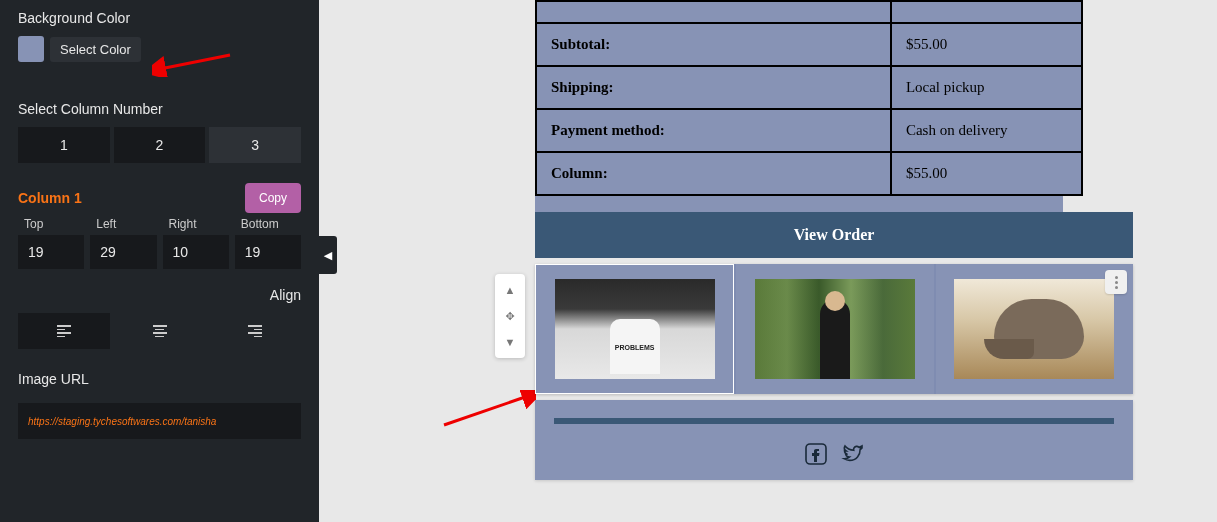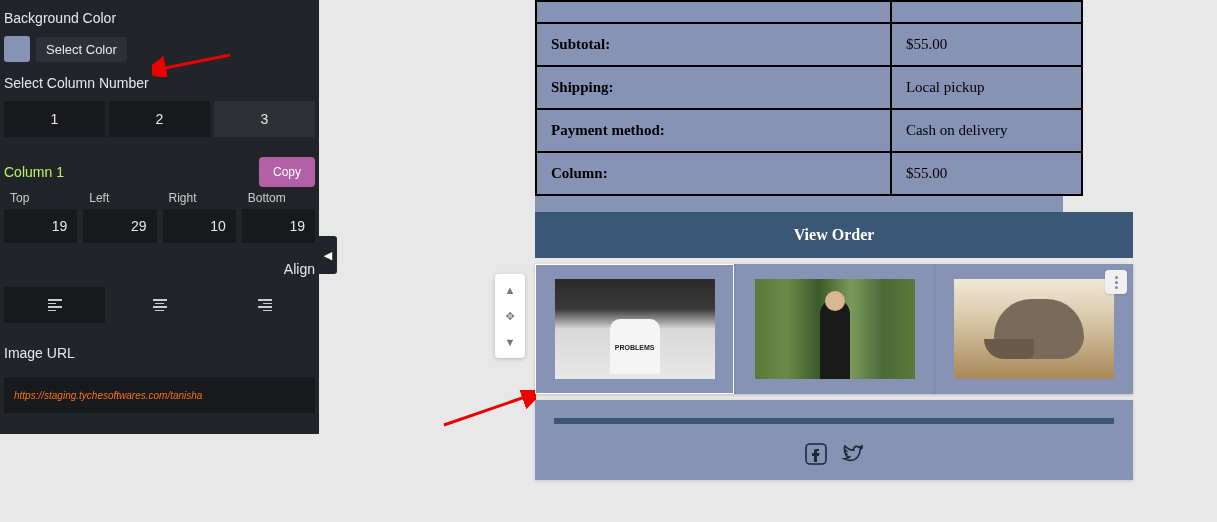--- a/index.html
+++ b/index.html
@@ -1,36 +1,36 @@
 <!DOCTYPE html>
 <html><head>
 <meta charset="utf-8">
 <style>
   * { box-sizing: border-box; margin: 0; padding: 0; }
   body { font-family: Arial, sans-serif; background: #e8e8e8; width: 1217px; height: 522px; overflow: hidden; position: relative; }
 
   
-  .sidebar { position: absolute; left: 0; top: 0; width: 319px; height: 434px; background: #212529; color: #f0f0f0; padding: 0 4px; }
+  .sidebar { position: absolute; left: 0; top: 0; width: 319px; height: 522px; background: #212529; color: #f0f0f0; padding: 0 18px; }
   .section-label { color: #e8e8e8; font-size: 14px; margin-top: 10px; margin-bottom: 10px; }
   .color-picker { display: flex; align-items: center; gap: 6px; }
   .color-swatch { width: 26px; height: 26px; background: #8793b5; border-radius: 3px; }
   .select-color-btn { background: #2d3136; color: #e8e8e8; padding: 5px 10px; border-radius: 3px; font-size: 13px; border: none; cursor: pointer; }
 
   .col-num-row { display: flex; gap: 4px; margin-top: 10px; }
   .col-num-btn { flex: 1; background: #17191c; color: #e8e8e8; height: 36px; border: none; font-size: 14px; cursor: pointer; }
   .col-num-btn.active { background: #2d3136; }
 
   .row-flex { display: flex; justify-content: space-between; align-items: center; margin-top: 20px; }
-  .col-title { font-size: 14px; color: #bef264; }
+  .col-title { font-size: 14px; color: #f97316; font-weight: bold; }
   .copy-btn { background: #b360a6; color: #fff; border: none; padding: 8px 14px; border-radius: 4px; font-size: 12px; cursor: pointer; }
 
   .padding-grid { display: flex; gap: 6px; margin-top: 4px; }
   .pad-col { flex: 1; }
   .pad-label { font-size: 12px; color: #ccc; margin-bottom: 4px; display: block; padding-left: 6px; }
-  .pad-input { width: 100%; background: #17191c; color: #e8e8e8; border: none; height: 34px; padding: 0 10px; font-size: 14px; text-align: right; }
+  .pad-input { width: 100%; background: #17191c; color: #e8e8e8; border: none; height: 34px; padding: 0 10px; font-size: 14px; }
 
   .align-row { display: flex; gap: 4px; margin-top: 8px; }
   .align-btn { flex: 1; background: #212529; color: #e8e8e8; height: 36px; border: none; cursor: pointer; display: flex; align-items: center; justify-content: center; }
   .align-btn.active { background: #17191c; }
   .align-icon { width: 14px; height: 12px; display: flex; flex-direction: column; gap: 2px; }
   .align-line { height: 2px; background: #ccc; }
   .al-left .l1 { width: 100%; } .al-left .l2 { width: 60%; } .al-left .l3 { width: 100%; } .al-left .l4 { width: 60%; }
   .al-center .align-icon { align-items: center; } .al-center .l1 { width: 100%; } .al-center .l2 { width: 60%; } .al-center .l3 { width: 100%; } .al-center .l4 { width: 60%; }
   .al-right .align-icon { align-items: flex-end; } .al-right .l1 { width: 100%; } .al-right .l2 { width: 60%; } .al-right .l3 { width: 100%; } .al-right .l4 { width: 60%; }
 
@@ -86,21 +86,21 @@
 </head>
 <body>
 
 <div class="sidebar">
   <div class="section-label">Background Color</div>
   <div class="color-picker">
     <div class="color-swatch"></div>
     <button class="select-color-btn">Select Color</button>
   </div>
 
-  <div class="section-label" style="margin-top:13px;">Select Column Number</div>
+  <div class="section-label" style="margin-top:39px;">Select Column Number</div>
   <div class="col-num-row">
     <button class="col-num-btn">1</button>
     <button class="col-num-btn">2</button>
     <button class="col-num-btn active">3</button>
   </div>
 
   <div class="row-flex">
     <div class="col-title">Column 1</div>
     <button class="copy-btn">Copy</button>
   </div>

